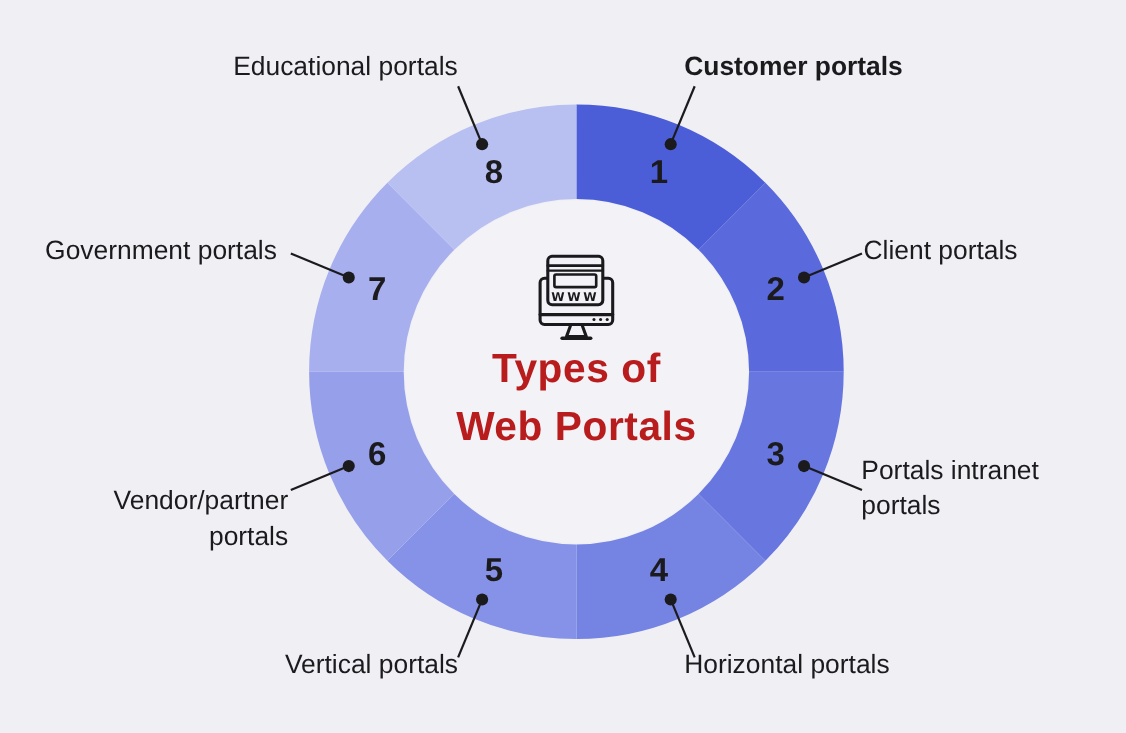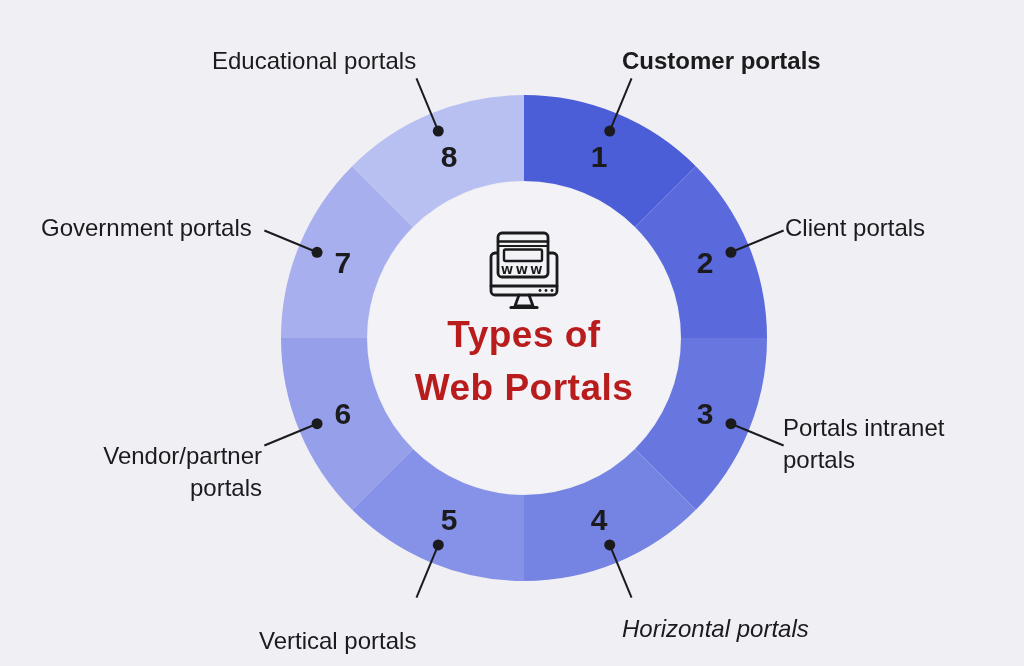--- a/index.html
+++ b/index.html
@@ -25,22 +25,22 @@
     font-size: 24px;
     line-height: 32px;
     font-weight: 500;
     color: #1B1B1E;
     white-space: nowrap;
   }
   .lbl.wrap { white-space: normal; }
   .p1 { left: 622px; top: 45px; font-weight: bold; }                              
   .p2 { left: 785px; top: 212px; }                             
   .p3 { left: 783px; top: 412px; width: 205px; }               
-  .p4 { left: 622px; top: 613px; font-style: italic; }                             
-  .p5 { left: 259px; top: 589px; margin-top: 36px; }                             
+  .p4 { left: 622px; top: 589px; }                             
+  .p5 { left: 259px; top: 589px; }                             
   .p6 { left: 58px;  top: 412px; width: 204px; text-align: right; margin-top: 28px; } 
   .p7 { left: 41px;  top: 212px; }                             
   .p8 { left: 212px; top: 45px; }                              
   .center-title {
     position: absolute;
     left: 524px;
     top: 308px;
     transform: translateX(-50%);
     text-align: center;
     font-size: 37px;

